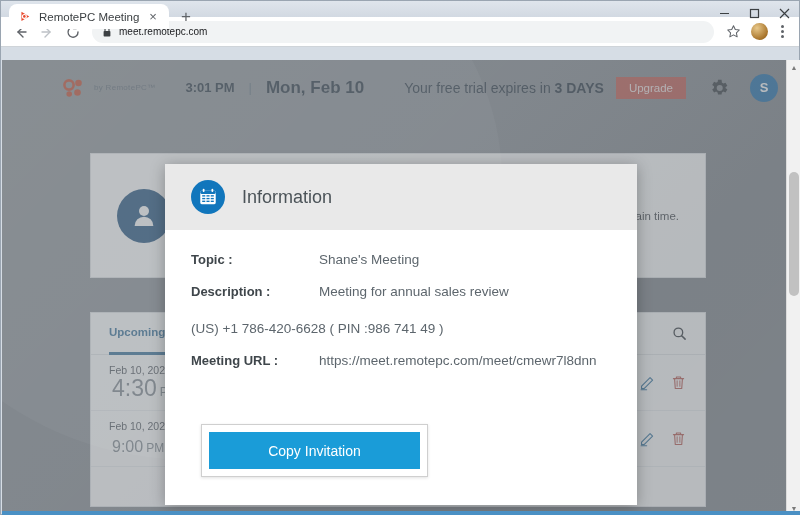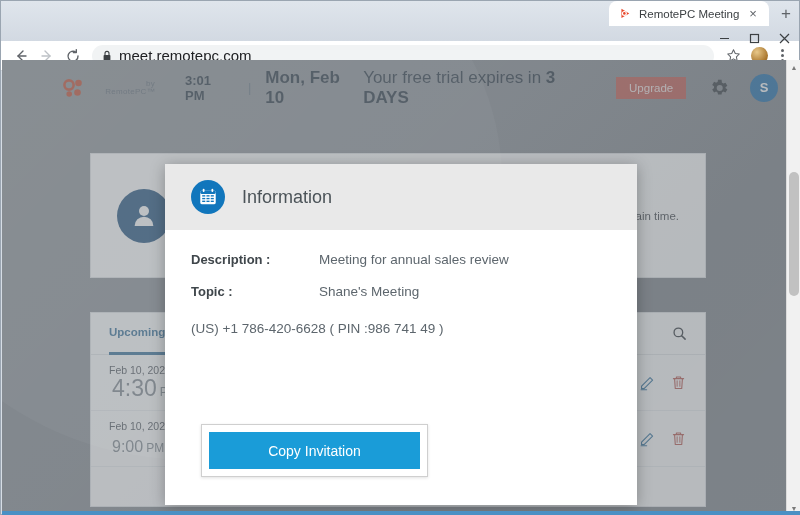--- a/index.html
+++ b/index.html
@@ -12,26 +12,24 @@
 
   
   .browser-window {
     width: 800px; height: 515px;
     position: relative;
     background: #d6dde5;
     border: 1px solid #9aa5b1;
   }
 
   .titlebar {
-    height: 40px;
+    height: 16px;
     background: linear-gradient(#dfe5ec, #d2d9e2);
     display: flex;
-    align-items: flex-end;
     position: relative;
-    flex-direction: column;
   }
 
   .tabstrip {
     display: flex;
     align-items: flex-end;
     height: 28px;
     padding-left: 8px;
     flex: 1;
   }
 
@@ -111,21 +109,21 @@
     background: #f1f3f4;
     border-radius: 11px;
     display: flex;
     align-items: center;
     padding: 0 10px;
     margin: 0 6px;
     min-width: 0;
   }
   .lock { margin-right: 7px; display: flex; align-items: center; flex: none; }
   .url-text {
-    font-size: 15px;
+    font-size: 10px;
     color: #202124;
     white-space: nowrap;
     overflow: hidden;
     text-overflow: ellipsis;
   }
   .profile-pic {
     width: 17px; height: 17px; border-radius: 50%;
     background: radial-gradient(circle at 35% 30%, #e8c88a, #a8742b 70%, #7d5418);
     flex: none;
   }
@@ -189,21 +187,21 @@
     font-size: 8px; color: #5a6672; letter-spacing: 0.3px;
     text-align: right; margin-top: 1px;
   }
   .hdr-time {
     font-size: 13px; font-weight: bold; color: #1d2b38;
     margin-left: 30px;
   }
   .hdr-sep { color: #60707d; margin: 0 14px; font-size: 13px; }
   .hdr-date { font-size: 17px; font-weight: bold; color: #1d2b38; }
   .hdr-right { margin-left: auto; display: flex; align-items: center; }
-  .trial-text { font-size: 17px; color: #1d2b38; }
+  .trial-text { font-size: 14px; color: #1d2b38; }
   .trial-text b { font-weight: bold; }
   .upgrade-btn {
     background: #c0554a;
     color: #f2e4e2;
     font-size: 11.5px;
     padding: 5px 13px;
     margin-left: 12px;
     border: none;
   }
   .gear-icon { margin-left: 22px; display: flex; align-items: center; }
@@ -590,30 +588,34 @@
               <rect x="4.6" y="12" width="12.8" height="1.5" fill="#1176bc"></rect>
               <rect x="4.6" y="15" width="12.8" height="1.5" fill="#1176bc"></rect>
               <rect x="8" y="8.6" width="1.3" height="8.4" fill="#fff"></rect>
               <rect x="12.7" y="8.6" width="1.3" height="8.4" fill="#fff"></rect>
             </svg>
           </span>
           <span class="modal-title">Information</span>
         </div>
         <div class="modal-body">
           <div class="field-row">
+            <span class="field-label">Topic :</span>
+            <span class="field-value">Shane's Meeting</span>
+          </div>
+          <div class="field-row">
             <span class="field-label">Description :</span>
             <span class="field-value">Meeting for annual sales review</span>
-          </div>
-          <div class="field-row">
-            <span class="field-label">Topic :</span>
-            <span class="field-value">Shane's Meeting</span>
           </div>
           <div class="field-row gap">
             <span class="field-value">(US) +1 786-420-6628 ( PIN :986 741 49 )</span>
           </div>
+          <div class="field-row">
+            <span class="field-label">Meeting URL :</span>
+            <span class="field-value">https://meet.remotepc.com/meet/cmewr7l8dnn</span>
+          </div>
         </div>
         <div class="modal-footer">
           <span class="btn-copy-wrap">
             <button class="btn-copy">Copy Invitation</button>
           </span>
         </div>
       </div>
     </div>
 
     <div class="scrollbar">

